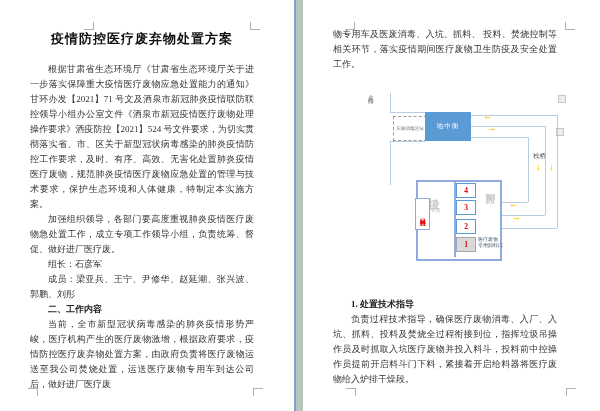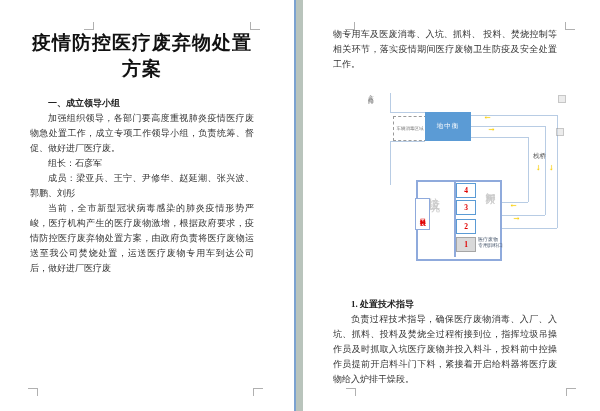--- a/index.html
+++ b/index.html
@@ -8,21 +8,21 @@
   
   .page{position:absolute;top:0;height:411px;background:#fff;}
   .page-left{left:0;width:294px;}
   .page-right{left:303px;width:297px;font-family:Liberation Serif, serif;}
   .divider-blue{position:absolute;left:294px;top:0;width:2px;height:411px;background:#7ba2d0;}
   .divider-band{position:absolute;left:296px;top:0;width:7px;height:411px;background:#b9c4bc;}
   
   .text-col{position:absolute;left:30px;width:224px;}
   .tc-left{top:30px;}
   .tc-right{top:27px;}
-  .doc-title{font-size:19px;font-weight:bold;text-align:center;letter-spacing:1px;
+  .doc-title{font-size:13px;font-weight:bold;text-align:center;letter-spacing:1px;
              margin:0 0 14px 0;color:#111;}
   .body-p{font-size:9px;line-height:15px;text-align:justify;margin:0;text-indent:2em;color:#333;}
   .no-indent{text-indent:0;}
   .hd{font-weight:bold;color:#222;}
   .caption{font-size:9px;font-weight:bold;text-align:center;margin:2px 0 0 0;color:#222;}
   .after-caption{margin-top:26px;}
   
   .crop{position:absolute;width:9px;height:7px;}
   .crop.br-rb{border-right:1px solid #b0b0b0;border-bottom:1px solid #b0b0b0;}
   .crop.br-lb{border-left:1px solid #b0b0b0;border-bottom:1px solid #b0b0b0;}
@@ -58,24 +58,25 @@
   .gate-note{position:absolute;font-size:5px;line-height:6px;color:#44546a;white-space:nowrap;}
 </style>
 </head>
 <body>
 
 <div class="stage">
 
   <div class="page page-left">
     <div class="text-col tc-left">
       <h1 class="doc-title">疫情防控医疗废弃物处置方案</h1>
-      <p class="body-p hd">一、成立领导小组</p>
+      <p class="body-p">根据甘肃省生态环境厅《甘肃省生态环境厅关于进一步落实保障重大疫情医疗废物应急处置能力的通知》甘环办发【2021】71 号文及酒泉市新冠肺炎疫情联防联控领导小组办公室文件《酒泉市新冠疫情医疗废物处理操作要求》酒疫防控【2021】524 号文件要求，为切实贯彻落实省、市、区关于新型冠状病毒感染的肺炎疫情防控工作要求，及时、有序、高效、无害化处置肺炎疫情医疗废物，规范肺炎疫情医疗废物应急处置的管理与技术要求，保护生态环境和人体健康，特制定本实施方案。</p>
       <p class="body-p">加强组织领导，各部门要高度重视肺炎疫情医疗废物急处置工作，成立专项工作领导小组，负责统筹、督促、做好进厂医疗废。</p>
       <p class="body-p">组长：石彦军</p>
       <p class="body-p">成员：梁亚兵、王宁、尹修华、赵延潮、张兴波、郭鹏、刘彤</p>
+      <p class="body-p hd">二、工作内容</p>
       <p class="body-p">当前，全市新型冠状病毒感染的肺炎疫情形势严峻，医疗机构产生的医疗废物激增，根据政府要求，疫情防控医疗废弃物处置方案，由政府负责将医疗废物运送至我公司焚烧处置，运送医疗废物专用车到达公司后，做好进厂医疗废</p>
     </div>
   </div>
 
   <div class="divider-blue"></div>
   <div class="divider-band"></div>
 
   <div class="page page-right">
     <div class="text-col tc-right">
       <p class="body-p no-indent">物专用车及医废消毒、入坑、抓料、 投料、焚烧控制等相关环节，落实疫情期间医疗废物卫生防疫及安全处置工作。</p>

